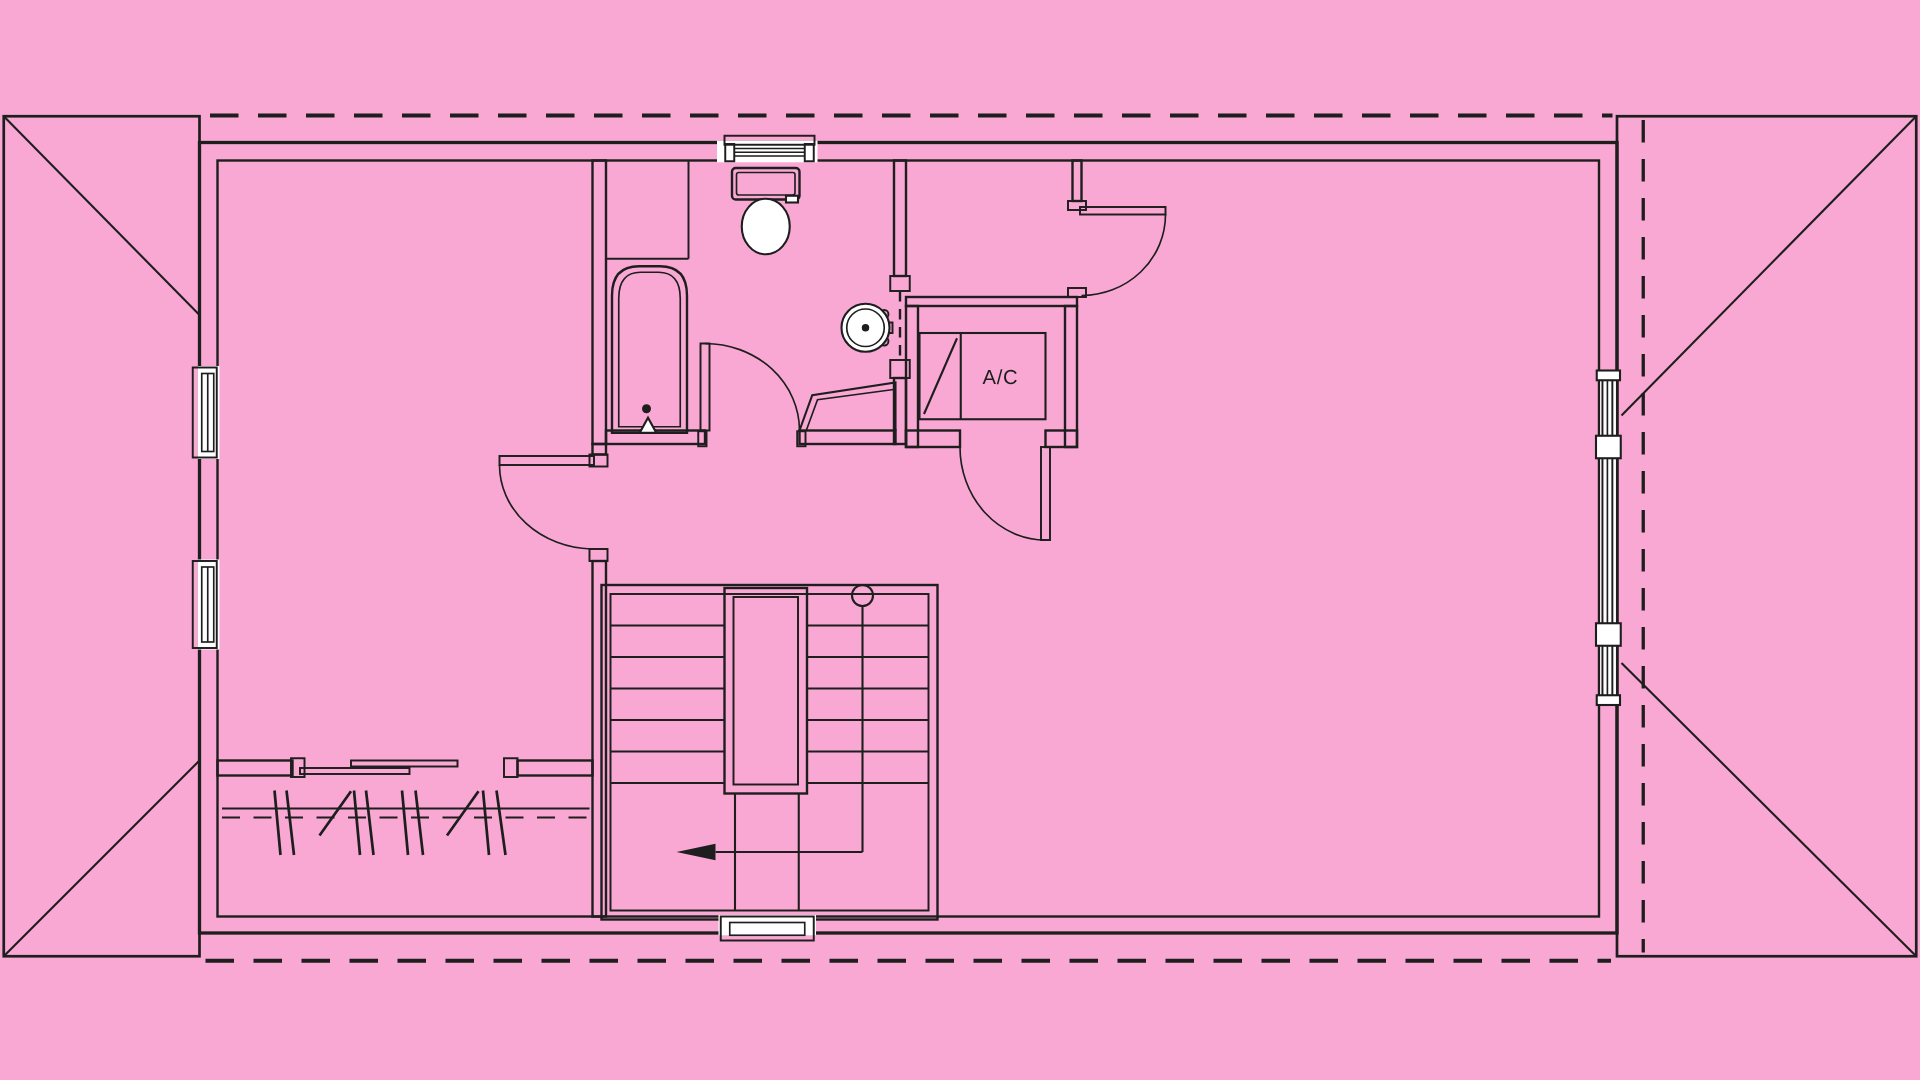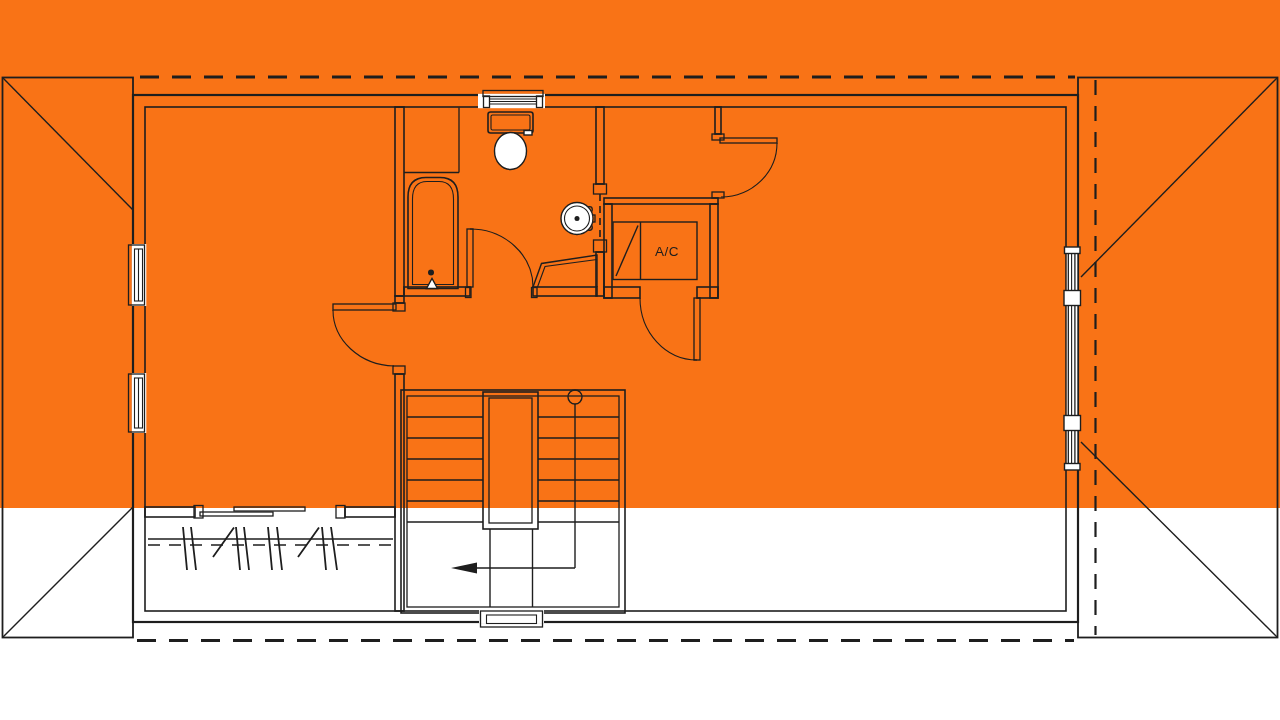--- a/index.html
+++ b/index.html
@@ -1,17 +1,17 @@
 <!DOCTYPE html>
 <html><head>
 <meta charset="utf-8">
 <title>Floor Plan</title>
 <style>
   html,body{margin:0;padding:0;background:#ffffff;width:1280px;height:720px;overflow:hidden;}
-  .plan-wrap{position:relative;width:1280px;height:508px;background:#f97316;}
+  .plan-wrap{position:relative;width:1280px;height:720px;background:#f9a8d4;}
   svg{display:block;}
   .ln{fill:none;stroke:#1e1e1e;stroke-linecap:butt;}
   .w1{stroke-width:1.1px;} .w13{stroke-width:1.3px;} .w14{stroke-width:1.4px;}
   .w16{stroke-width:1.6px;} .w18{stroke-width:1.8px;}
   .w22{stroke-width:2.2px;} .w3{stroke-width:2.8px;}
   .blk{fill:#1e1e1e;stroke:none;}
   .white{fill:#ffffff;stroke:none;}
   .whiteln{fill:#ffffff;stroke:#1e1e1e;stroke-width:1.4px;}
   .dashroof{stroke-dasharray:19 13;}
   .dashridge{stroke-dasharray:15 11;}

